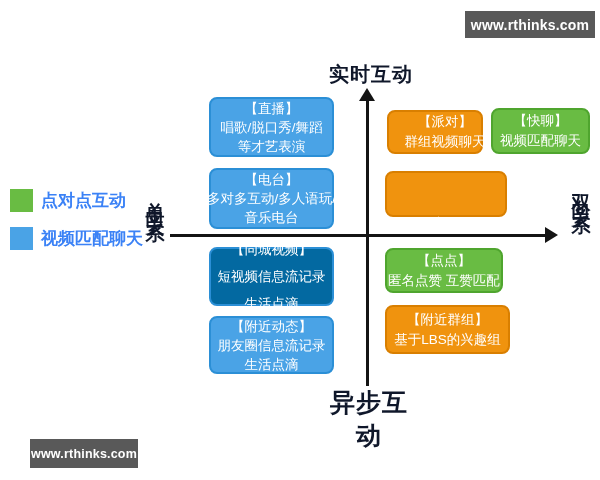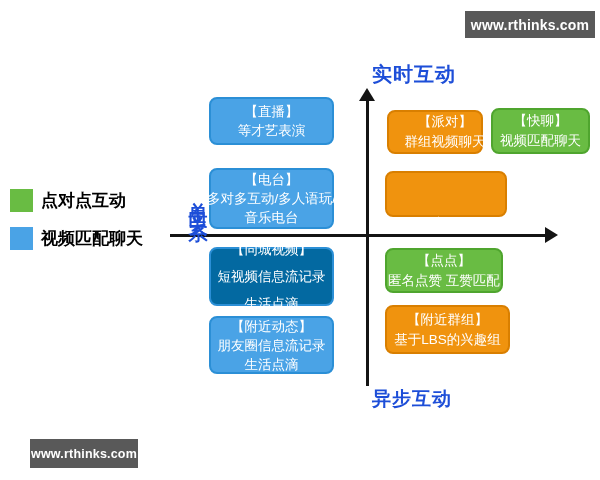--- a/index.html
+++ b/index.html
@@ -36,62 +36,61 @@
   }
   .harrow {
     position: absolute; left: 545px; top: 227px; width: 0; height: 0;
     border-top: 8px solid transparent; border-bottom: 8px solid transparent;
     border-left: 13px solid #141414;
   }
 
   
   .axis-label {
     position: absolute;
-    color: #1d4ed8;
+    color: #0f172a;
     font-weight: bold;
     font-size: 20px;
-    margin-left: 43px;
   }
   .axis-label.top { left: 325px; top: 61px; width: 92px; text-align: center; letter-spacing: 1px; }
-  .axis-label.bottom { left: 325px; top: 386px; width: 88px; text-align: center; font-size: 19px; letter-spacing: 1px; }
+  .axis-label.bottom { left: 325px; top: 386px; width: 88px; text-align: center; font-size: 25px; letter-spacing: 1px; }
   .axis-label.vert {
     writing-mode: vertical-lr;
     text-orientation: upright;
     font-size: 19px;
     letter-spacing: 7px;
   }
   .axis-label.vleft { left: 142px; top: 186px; }
   .axis-label.vright { left: 568px; top: 178px; }
 
   
   .legend { position: absolute; left: 10px; top: 189px; }
   .legend-item { display: flex; align-items: center; margin-bottom: 15px; height: 23px; }
   .legend-item .sw { width: 23px; height: 23px; margin-right: 8px; flex: 0 0 auto; }
-  .legend-item .lbl { font-size: 17px; color: #000000; font-weight: bold; white-space: nowrap; }
+  .legend-item .lbl { font-size: 17px; color: #3b82f6; font-weight: bold; white-space: nowrap; }
 
   
   .qbox {
     position: absolute;
     border-radius: 8px;
     color: #ffffff;
     display: flex;
     flex-direction: column;
     align-items: center;
     justify-content: center;
     text-align: center;
     font-size: 13.5px;
     line-height: 19px;
     white-space: nowrap;
   }
   .qbox.two { line-height: 20px; }
   .box-blue   { border: 2px solid #2b8fd6; }
   .box-green  { border: 2px solid #4fa52e; }
   .box-orange { border: 2px solid #d97f00; }
 
-  .b1 { left: 209px; top: 97px;  width: 125px; height: 48px; }
+  .b1 { left: 209px; top: 97px;  width: 125px; height: 60px; }
   .b2 { left: 209px; top: 168px; width: 125px; height: 61px; }
   .b3 { left: 209px; top: 247px; width: 125px; height: 59px; }
   .b4 { left: 209px; top: 316px; width: 125px; height: 58px; }
   .b5 { left: 387px; top: 110px; width: 96px;  height: 44px; }
   .b6 { left: 491px; top: 108px; width: 99px;  height: 46px; }
   .b7 { left: 385px; top: 171px; width: 122px; height: 46px; }
   .b8 { left: 385px; top: 248px; width: 118px; height: 45px; }
   .b9 { left: 385px; top: 305px; width: 125px; height: 49px; }
 </style>
 </head>
@@ -118,20 +117,21 @@
       <span class="lbl">点对点互动</span>
     </div>
     <div class="legend-item">
       <span class="sw" style="background-color: rgb(74, 163, 230);"></span>
       <span class="lbl">视频匹配聊天</span>
     </div>
   </div>
 
   <div class="qbox box-blue b1" style="background-color: rgb(74, 163, 230);">
     <span>【直播】</span>
+    <span>唱歌/脱口秀/舞蹈</span>
     <span>等才艺表演</span>
   </div>
 
   <div class="qbox box-blue b2" style="background-color: rgb(74, 163, 230); justify-content: space-between;">
     <span>【电台】</span>
     <span>多对多互动/多人语玩/</span>
     <span>音乐电台</span>
   </div>
 
   <div class="qbox box-blue b3" style="background-color: #0369a1; gap: 8px;">

